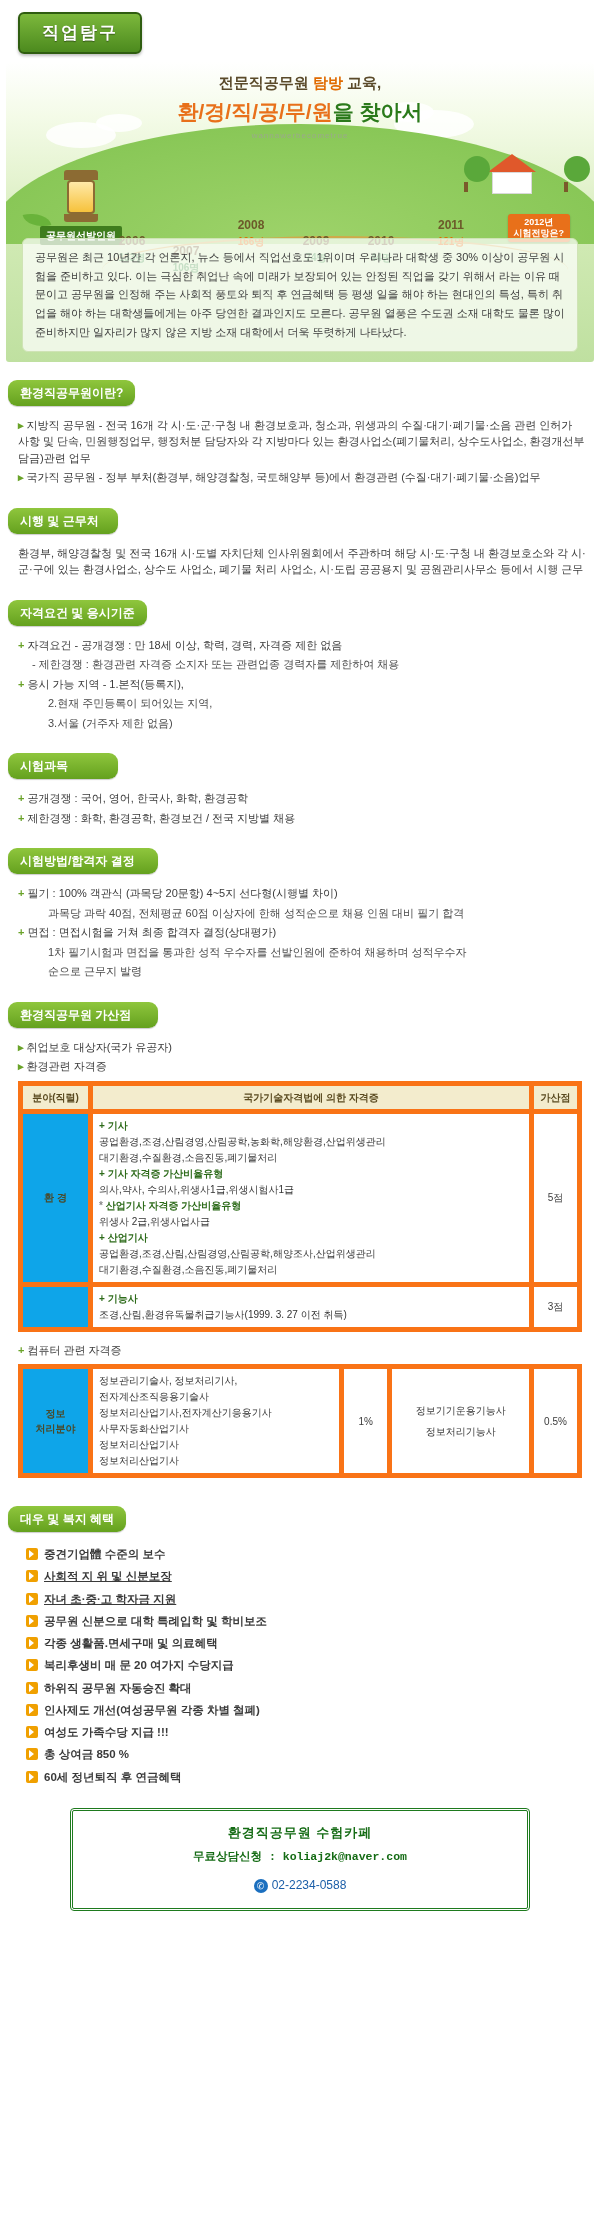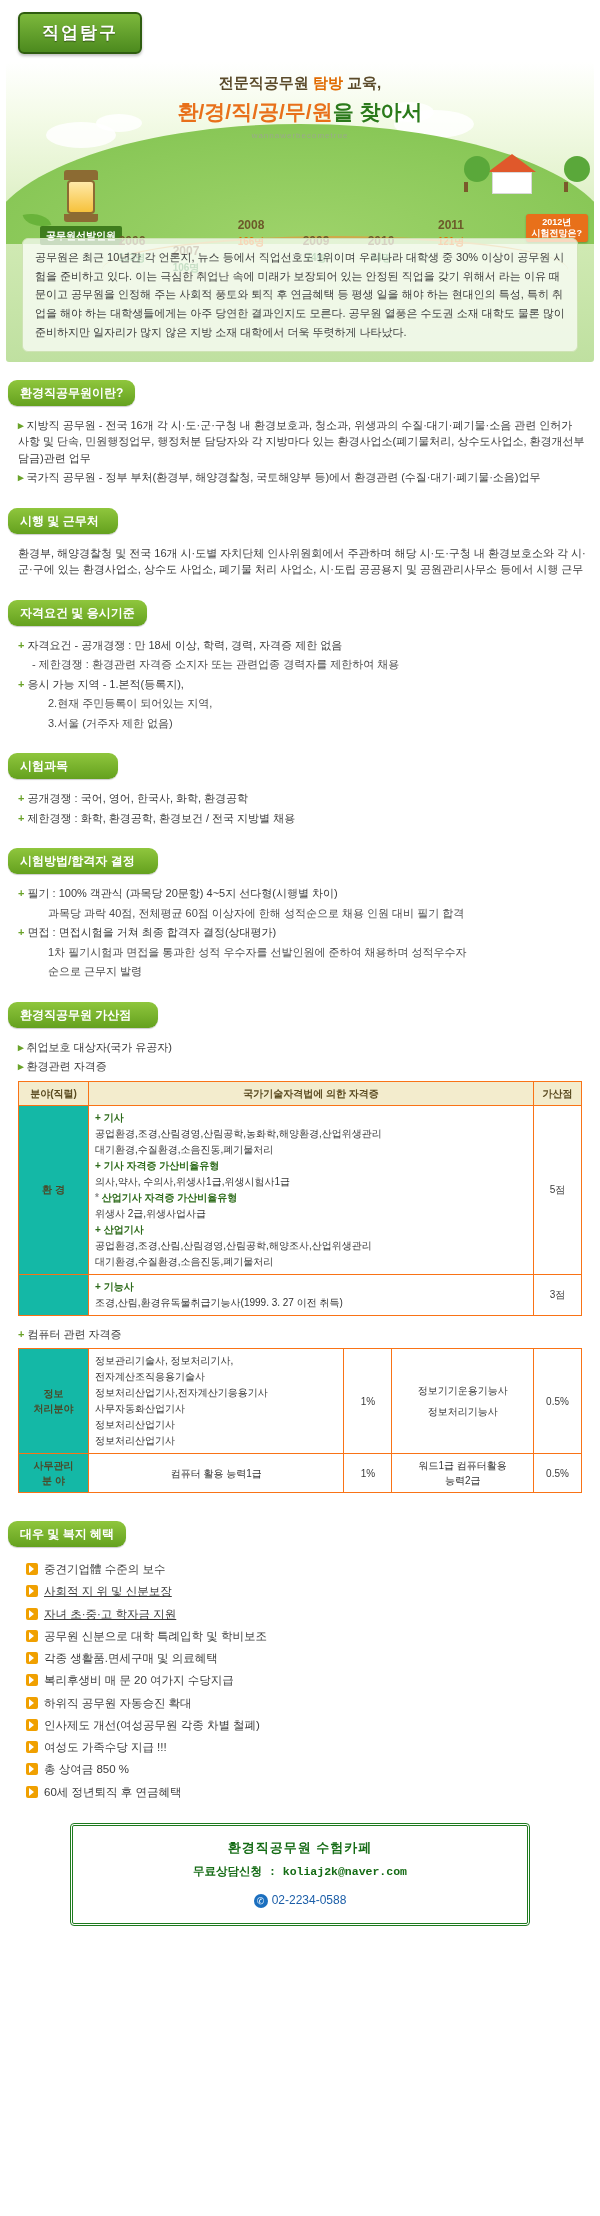--- a/index.html
+++ b/index.html
@@ -78,21 +78,21 @@
     background:#69b33a; border-radius:0 100% 0 100%; transform:rotate(-12deg); z-index:3;}
 
   
   .timeline { position:absolute; left:0; right:0; top:140px; height:70px; z-index:5; }
   .tl-curve { position:absolute; left:96px; right:26px; top:34px; height:34px;
      border-top:2px solid #cfa94a; border-radius:50%/100% 100% 0 0; }
   .tl-item { position:absolute; text-align:center; width:60px; }
   .tl-year { font-size:12px; font-weight:bold; color:#6c5a2a; }
   .tl-cnt { font-size:10px; font-weight:bold; }
   .badge-2012 {
-    position:absolute; right:6px; top:12px;
+    position:absolute; right:24px; top:12px;
     background:#e8701a; color:#fff; font-size:9px; font-weight:bold;
     padding:3px 6px; border-radius:3px; line-height:1.25; text-align:center;
     box-shadow:0 1px 2px rgba(0,0,0,.25);
   }
 
   .hero-text {
     position:absolute; left:16px; right:16px; bottom:10px;
     background:rgba(255,255,255,.72);
     border:1px solid #cfe3b5;
     border-radius:6px;
@@ -120,42 +120,42 @@
   .sec-body { margin:0 14px 4px 18px; color:#3a3a3a; }
   .sec-body p { margin:3px 0; }
   .l1 { font-size:11px; }
   .l2 { padding-left:14px; font-size:11px; color:#4a4a4a; }
   .l3 { padding-left:30px; font-size:11px; color:#4a4a4a; }
   .bullet::before { content:"▸ "; color:#6aa329; font-weight:bold; }
   .plus::before { content:"+ "; color:#6aa329; font-weight:bold; }
 
   
   table { border-collapse:collapse; width:calc(100% - 36px); margin:6px 0 10px 18px; font-size:10px; }
-  th, td { border:1px solid #f97316; padding:4px 6px; vertical-align:middle; }
+  th, td { border:5px solid #f97316; padding:4px 6px; vertical-align:middle; }
   th { background:#f3eccd; color:#5a4a20; font-weight:bold; text-align:center; }
-  td.cat { background:#14b8a6; text-align:center; font-weight:bold; color:#4a4a2a; width:70px; }
+  td.cat { background:#0ea5e9; text-align:center; font-weight:bold; color:#4a4a2a; width:70px; }
   td.pts { text-align:center; width:48px; color:#3a3a3a; }
   td.mid { text-align:center; }
   td.body-cell { line-height:1.6; }
   .cell-head { color:#2d6b1a; font-weight:bold; }
   .cell-head::before { content:"+ "; }
   .sub::before { content:"* "; color:#888; }
 
   
   .benefits { margin:6px 0 10px 26px; }
   .benefit-row { font-size:11.5px; color:#3a3a3a; margin:5px 0; }
   .benefit-row .arrow {
     display:inline-block; width:12px; height:12px; margin-right:6px;
     background:#f0a000; border-radius:2px; position:relative; top:2px;
   }
   .benefit-row .arrow::after{
     content:""; position:absolute; left:3px; top:2px;
     border-left:5px solid #fff; border-top:4px solid transparent; border-bottom:4px solid transparent;
   }
-  .benefit-row b { font-weight:normal; }
+  .benefit-row b { font-weight:bold; }
   .u { text-decoration:underline; }
 
   
   .footer-card {
     margin:22px 70px 16px 70px;
     border:3px double #1e7a1e;
     border-radius:4px;
     padding:12px 10px 14px 10px;
     text-align:center;
     background:#fff;
@@ -358,33 +358,20 @@
           <div>정보처리산업기사</div>
           <div>정보처리산업기사</div>
         </td>
         <td class="pts">1%</td>
         <td class="mid">
           <div>정보기기운용기능사</div>
           <div style="margin-top:6px;">정보처리기능사</div>
         </td>
         <td class="pts">0.5%</td>
       </tr>
-      <tr>
-        <td class="cat">
-          <div style="white-space:pre-line;">사무관리
-분 야</div>
-        </td>
-        <td class="mid">컴퓨터 활용 능력1급</td>
-        <td class="pts">1%</td>
-        <td class="mid">
-          <div>워드1급 컴퓨터활용</div>
-          <div>능력2급</div>
-        </td>
-        <td class="pts">0.5%</td>
-      </tr>
     </tbody>
   </table>
 
   
   <div class="sec-head">대우 및 복지 혜택</div>
   <div class="benefits">
     <div class="benefit-row"><span class="arrow"></span><b>중견기업體 수준의 보수</b></div>
     <div class="benefit-row"><span class="arrow"></span><b class="u">사회적 지 위 및 신분보장</b></div>
     <div class="benefit-row"><span class="arrow"></span><b class="u">자녀 초·중·고 학자금 지원</b></div>
     <div class="benefit-row"><span class="arrow"></span><b>공무원 신분으로 대학 특례입학 및 학비보조</b></div>

